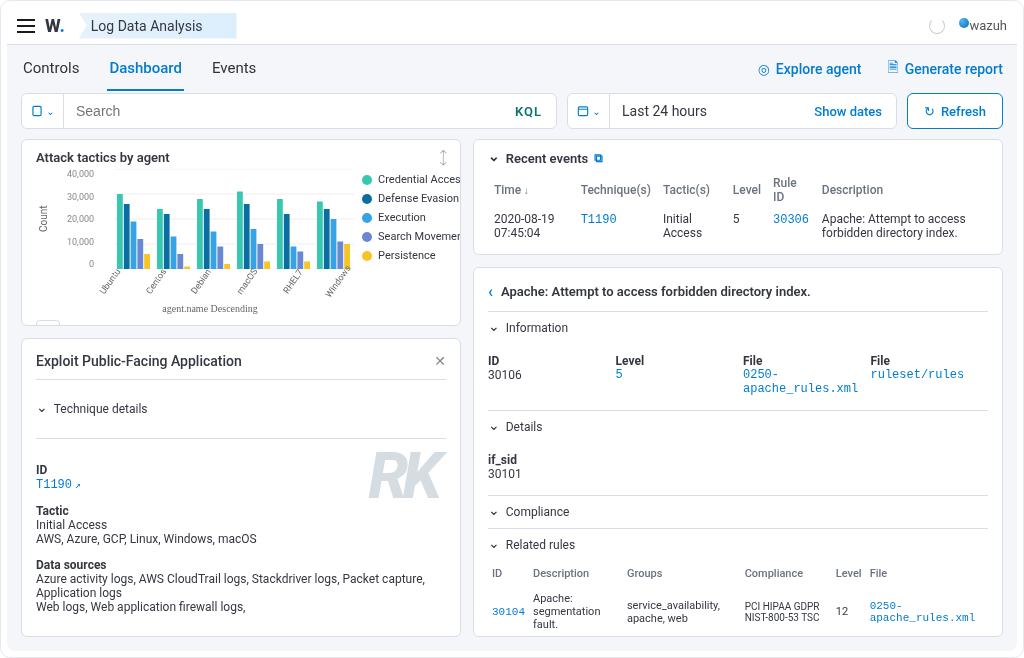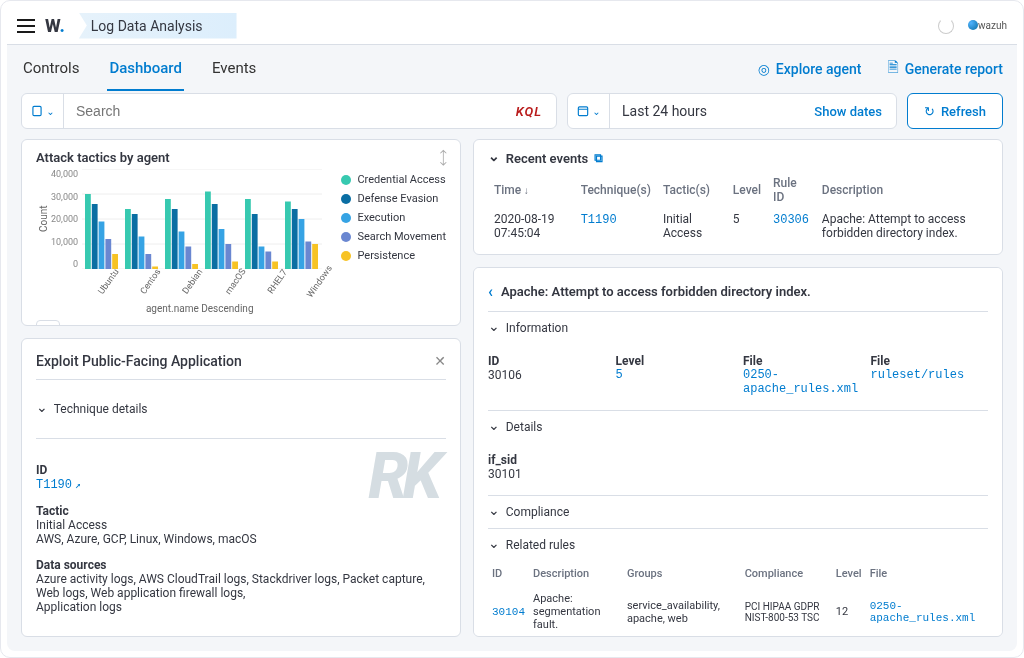--- a/index.html
+++ b/index.html
@@ -52,21 +52,21 @@
   .logo .dot { color: var(--blue); }
   .crumb {
     background: linear-gradient(90deg,#e6f2fb,#dceefc);
     padding: 5px 34px 5px 12px;
     clip-path: polygon(0 0,100% 0,100% 100%,0 100%,8px 50%);
     font-size: 14px;
     margin-left: 4px;
   }
   .top-right { margin-left:auto; display:flex; align-items:center; gap:14px; color:#555;}
   .spinner { width:16px; height:16px; border:1.5px solid #ccc; border-top-color:transparent; border-radius:50%; }
-  .brand { display:flex; align-items:flex-start; font-size:10px; }
+  .brand { display:flex; align-items:flex-start; font-size:13px; }
   .brand-dot { width:10px; height:10px; border-radius:50%; background: radial-gradient(circle at 30% 30%, #4fb3ff, #0a6ea3); }
 
   
   .subnav {
     display:flex; align-items:center; padding: 0 14px; height: 48px;
     background: var(--bg);
   }
   .tabs { display:flex; gap: 26px; font-size:15px; }
   .tab { padding: 12px 2px; color:#333; cursor:pointer; }
   .tab.active { color: var(--blue); border-bottom: 2px solid var(--blue); font-weight:500;}
@@ -77,21 +77,21 @@
   .filters {
     display:flex; gap:10px; padding: 0 14px 10px 14px;
   }
   .pill {
     background:#fff; border:1px solid var(--border); border-radius:6px;
     display:flex; align-items:center; height:36px;
   }
   .icon-btn { width:42px; display:flex; align-items:center; justify-content:center; color:var(--blue); border-right:1px solid var(--border); height:100%; gap:2px;}
   .search-pill { flex:1; }
   .search-pill input { border:none; outline:none; flex:1; padding:0 12px; font-size:14px; background:transparent;}
-  .kql { padding:0 14px; color:#b91c1c; font-weight:600; letter-spacing:1px; font-size: 13px; font-style: italic;}
+  .kql { padding:0 14px; color:#0f766e; font-weight:600; letter-spacing:1px; font-size: 13px;}
   .date-pill { flex:0 0 330px; }
   .date-text { padding:0 12px; flex:1; font-size:14px;}
   .showdates { color:var(--blue); padding:0 14px; font-weight:500; cursor:pointer;}
   .refresh-btn {
     border:1px solid var(--blue); color:var(--blue); background:#fff;
     border-radius:6px; padding:0 16px; height:36px; display:flex; align-items:center; gap:6px; font-weight:500; cursor:pointer;
   }
 
   
   .content { flex:1; display:grid; grid-template-columns: 440px 1fr; gap:12px; padding: 0 14px 14px 14px; overflow:hidden;}
@@ -99,27 +99,27 @@
   .panel { background:#fff; border:1px solid var(--border); border-radius:6px; padding:10px 14px; }
   .panel.noscroll { overflow:hidden; }
 
   .panel-title { font-size:13px; font-weight:600; display:flex; align-items:center; gap:6px;}
   .expand-icn { position:absolute; right:10px; top:8px; font-size:16px; color:#aaa; transform: rotate(45deg);}
   .rel1 { position:relative; }
 
   
   .chart-wrap { display:flex; gap:8px; margin-top:4px;}
   .chart-area { flex:1; display:flex; flex-direction:column;}
-  .chart-svg-row { display:flex; }
+  .chart-svg-row { display:flex;gap:16px; }
   .ylabel { writing-mode: vertical-rl; transform: rotate(180deg); font-size:10px; color:#666; text-align:center; padding: 0 2px;}
   .yticks { display:flex; flex-direction:column; justify-content:space-between; font-size:9px; color:#888; text-align:right; padding-right:4px; height:100px;}
   svg.bars { width: 240px; height:100px; }
   .xlabels { display:flex; font-size:9px; color:#666; margin-left:44px;}
   .xlabels span { flex:1; text-align:center; transform: rotate(-55deg) translateY(8px) translateX(-6px); transform-origin: top center;}
-  .xaxis-title { font-size:10px; color:#666; text-align:center; margin-top:24px; margin-left:30px;}
+  .xaxis-title { font-size:10px; color:#666; text-align:center; margin-top:24px; margin-left:30px;font-family:Liberation Serif, serif;}
   .legend { font-size:11px; display:flex; flex-direction:column; gap:6px; padding-top:4px;}
   .legend div { display:flex; align-items:center; gap:6px; white-space:nowrap;}
   .sw { width:10px; height:10px; border-radius:50%;}
   .legend-btn { width:24px; height:20px; border:1px solid var(--border); border-radius:4px; display:flex; align-items:center; justify-content:center; margin-top:6px; color:#888; font-size:12px;}
 
   
   .exploit { flex:1; display:flex; flex-direction:column;}
   .exploit-head { display:flex; align-items:flex-end; font-size:14px; font-weight:500; padding:4px 0 10px 0;}
   .close-x { margin-left:auto; color:#888; cursor:pointer;}
   .sect-head { padding:21px 0; border-top:1px solid var(--border); border-bottom:1px solid var(--border); font-size:12px; display:flex; align-items:center; gap:6px;}
@@ -326,22 +326,22 @@
         </div>
         <div class="sect-body">
           <div class="watermark">RK</div>
           <div class="kv-label">ID</div>
           <div><span class="link ext-icon">T1190</span></div>
           <div class="kv-label">Tactic</div>
           <div>Initial Access</div>
           <div>AWS, Azure, GCP, Linux, Windows, macOS</div>
           <div class="kv-label">Data sources</div>
           <div>Azure activity logs, AWS CloudTrail logs, Stackdriver logs, Packet capture,</div>
+          <div>Application logs</div>
           <div>Web logs, Web application firewall logs,</div>
-          <div>Application logs</div>
         </div>
       </div>
     </div>
 
     <div class="col">
       <div class="panel recent">
         <div class="hd">
           <span class="chev down"></span>
           <span>Recent events</span>
           <span class="pop-icon">⧉</span>

